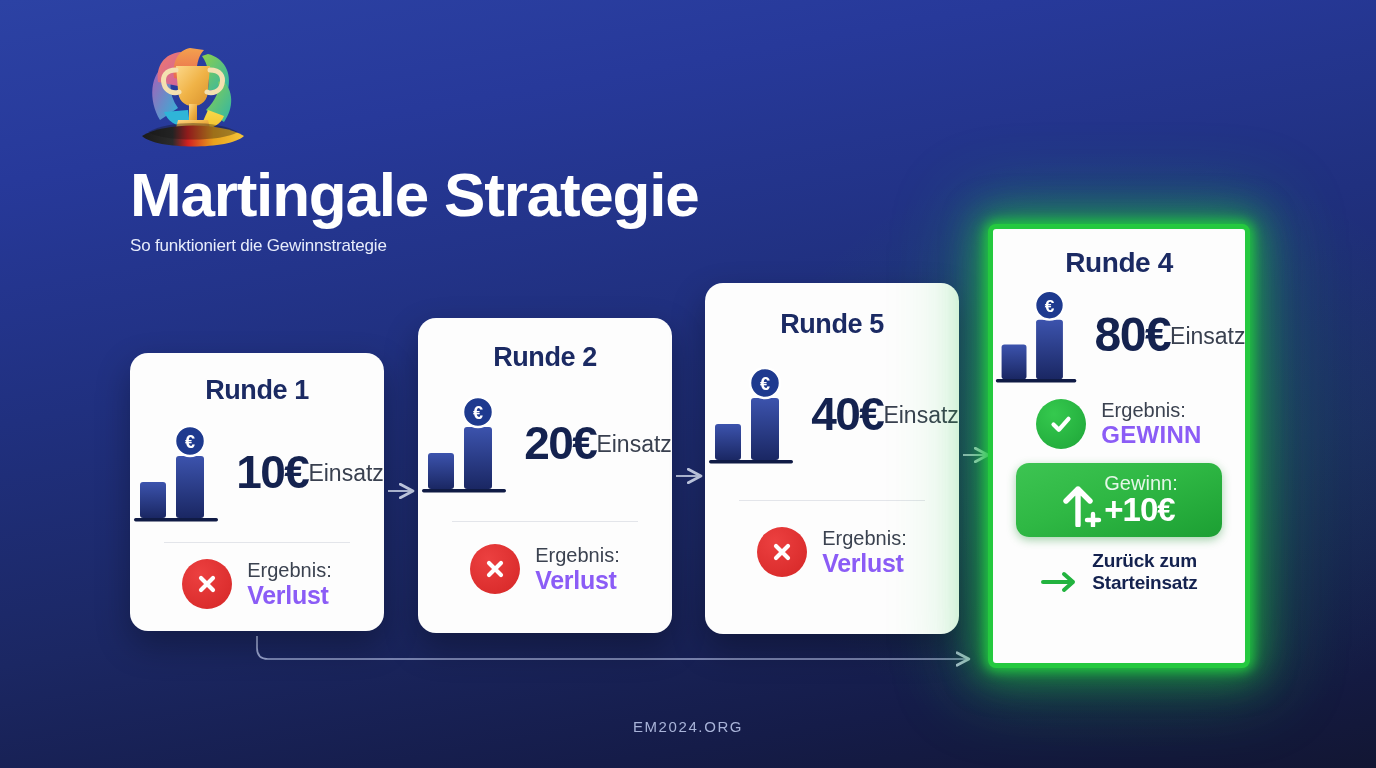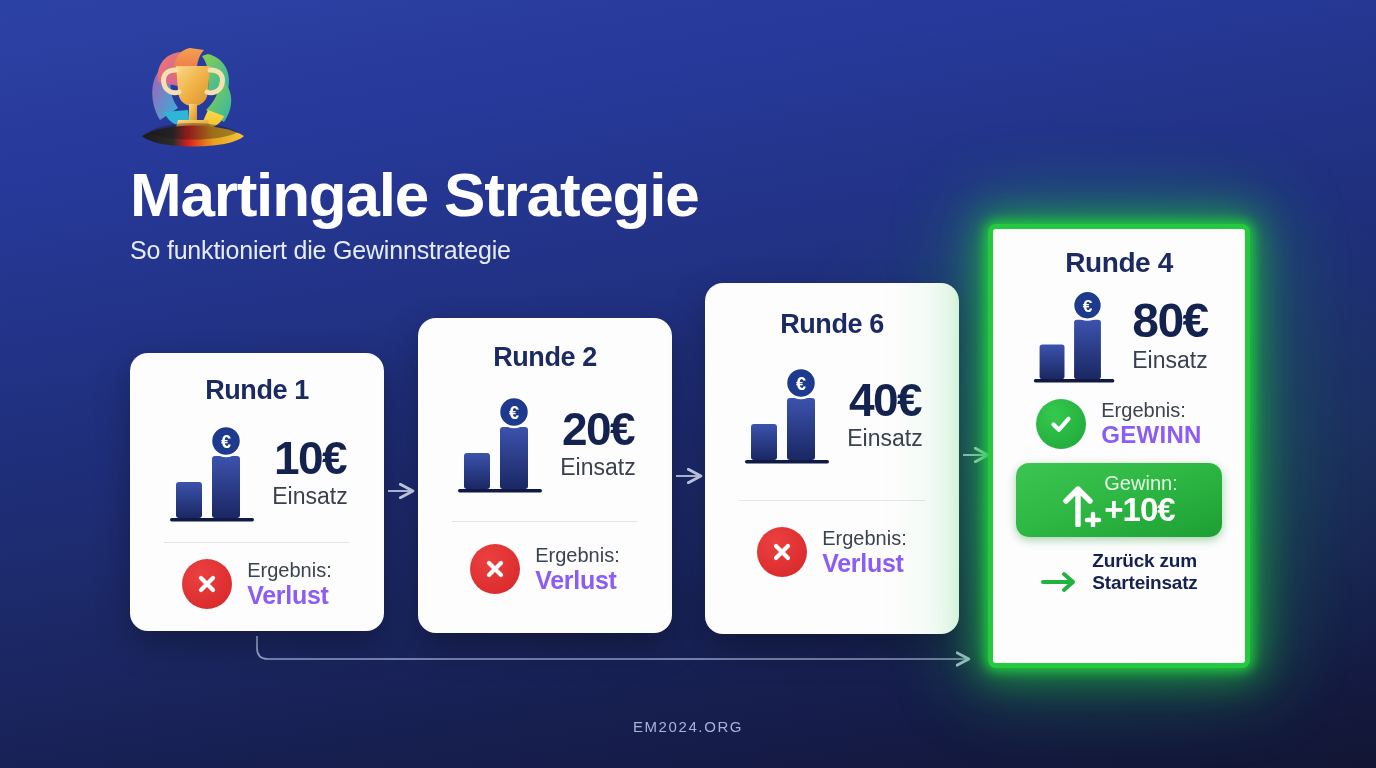--- a/index.html
+++ b/index.html
@@ -20,40 +20,40 @@
   
   #header { position: absolute; left: 130px; top: 38px; }
   #logo { width: 126px; height: 112px; display: block; }
   #title {
     margin-top: 14px;
     font-size: 62px; font-weight: 700; color: #ffffff;
     letter-spacing: -1.2px; line-height: 1.0;
   }
   #subtitle {
     margin-top: 10px;
-    font-size: 25px; font-weight: 400; color: #e7ecfb;
+    font-size: 17px; font-weight: 400; color: #e7ecfb;
     letter-spacing: -0.2px;
   }
 
   
   .card {
     position: absolute;
     background: #fdfdfd;
     border-radius: 18px;
     box-shadow: 0 14px 34px rgba(0,0,0,0.30);
     display: flex; flex-direction: column; align-items: center;
   }
   .card-title {
     font-size: 27px; font-weight: 700; color: #1b2a63;
     letter-spacing: -0.4px;
   }
   .stake-row { display: flex; align-items: center; justify-content: center; gap: 10px; }
   .bars-wrap { position: relative; width: 96px; height: 104px; }
   .bar-svg { position: absolute; left: 0; bottom: 0; }
-  .amount-col { display: flex; flex-direction: column; align-items: center; }
+  .amount-col { display: flex; flex-direction: row; align-items: center; }
   .amount {
     font-size: 46px; font-weight: 700; color: #14224f;
     letter-spacing: -1.5px; line-height: 1;
   }
   .stake-label {
     font-size: 23px; font-weight: 400; color: #39404f; margin-top: 2px;
   }
   .divider { width: 84%; height: 1px; background: #e3e5ea; }
   .result-row { display: flex; align-items: center; gap: 15px; }
   .result-text { display: flex; flex-direction: column; line-height: 1.12; }
@@ -276,21 +276,21 @@
         </svg>
       </div>
       <div class="result-text">
         <span class="result-label">Ergebnis:</span>
         <span class="result-value">Verlust</span>
       </div>
     </div>
   </div>
 
   <div class="card" id="card3">
-    <div class="card-title">Runde 6</div>
+    <div class="card-title">Runde 5</div>
     <div class="stake-row">
       <div class="bars-wrap">
         <svg class="bar-svg" width="96" height="104" viewBox="0 0 96 104">
           <rect x="10" y="62" width="26" height="36" rx="3" fill="url(#bg1)"></rect>
           <rect x="46" y="36" width="28" height="62" rx="3" fill="url(#bg1)"></rect>
           <rect x="4" y="98" width="84" height="3.5" rx="1.7" fill="#101b45"></rect>
           <circle cx="60" cy="21" r="15" fill="#1e3a8f" stroke="#ffffff" stroke-width="2.5"></circle>
           <text x="60" y="28" text-anchor="middle" font-family="Liberation Sans, sans-serif" font-size="18" font-weight="700" fill="#ffffff">€</text>
         </svg>
       </div>

